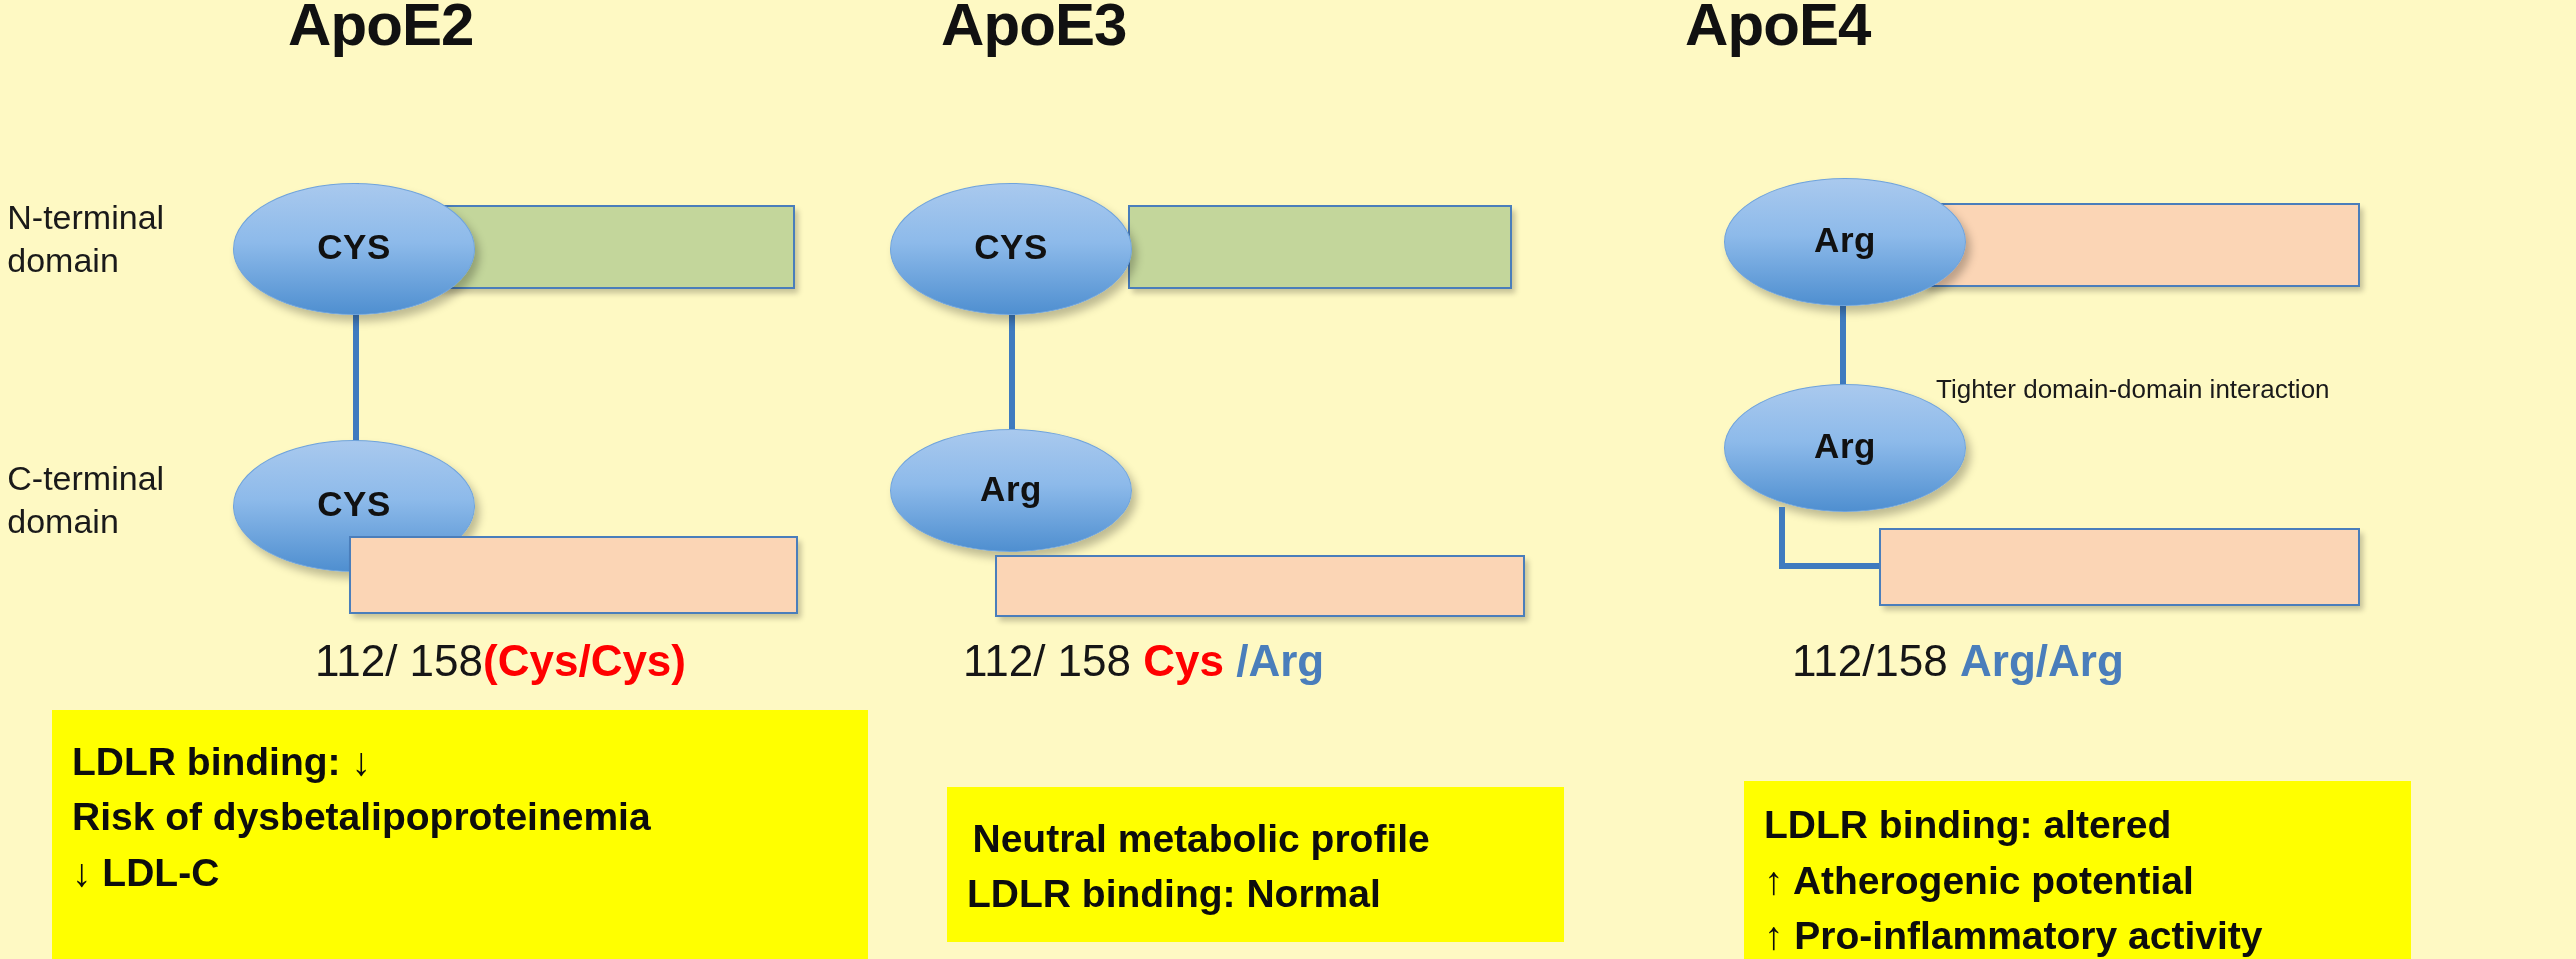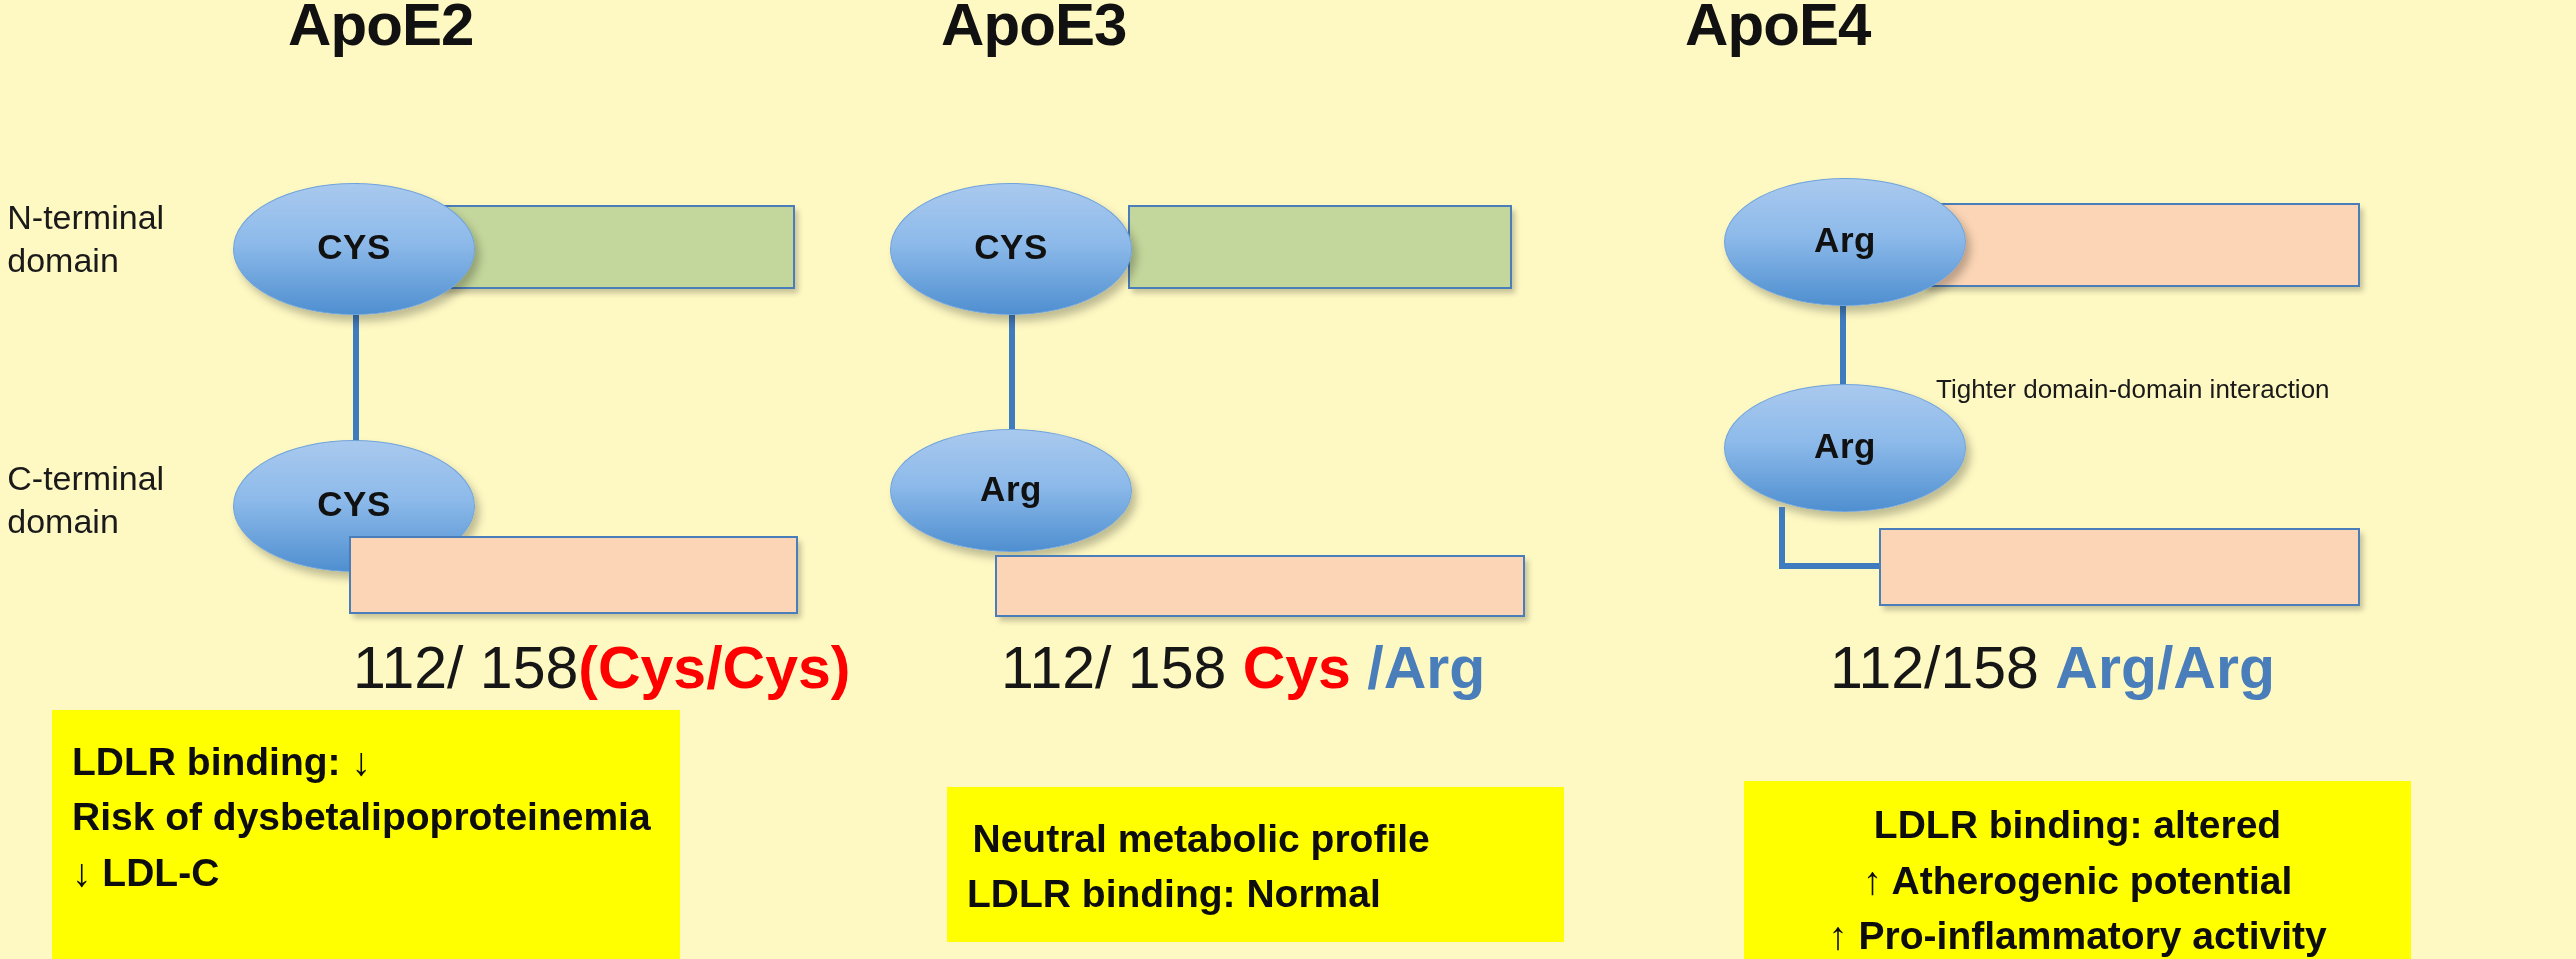--- a/index.html
+++ b/index.html
@@ -85,25 +85,24 @@
     font-family: "Liberation Sans", sans-serif;
     font-size: 26px;
     color: #1a1a1a;
     white-space: nowrap;
   }
 
   
   .genotype {
     position: absolute;
     font-family: "Liberation Sans", sans-serif;
-    font-size: 59px;
+    font-size: 44px;
     line-height: 1;
     white-space: nowrap;
     color: #161616;
-    margin-left: 38px;
   }
   .geno-num { color: #161616; font-weight: normal; }
   .geno-red { color: #FF0000; font-weight: bold; }
   .geno-blue { color: #4A7EBB; font-weight: bold; }
   .geno-paren { color: #FF0000; font-weight: bold; }
 
   
   .note {
     position: absolute;
     background: #FFFF00;
@@ -150,21 +149,21 @@
   <div class="node" style="left:233px; top:440px; width:242px; height:132px;">
     <span class="node-label">CYS</span>
   </div>
 
   <div class="bar bar-orange" style="left:349px; top:536px; width:449px; height:78px;"></div>
 
   <div class="genotype" style="left:315px; top:639px;">
     <span class="geno-num">112/ 158</span><span class="geno-paren">(</span><span class="geno-red">Cys</span><span class="geno-red">/</span><span class="geno-red">Cys</span><span class="geno-paren">)</span>
   </div>
 
-  <div class="note" style="left:52px; top:710px; width:628px; height:249px;">
+  <div class="note" style="left:52px; top:710px; width:816px; height:249px;">
     <div class="note-line">LDLR binding: ↓</div>
     <div class="note-line">Risk of dysbetalipoproteinemia</div>
     <div class="note-line">↓ LDL-C</div>
   </div>
 
   <div class="bar bar-green" style="left:1128px; top:205px; width:384px; height:84px;"></div>
   <div class="stem stem-v" style="left:1009px; top:183px; height:283px;"></div>
   <div class="node" style="left:890px; top:183px; width:242px; height:132px;">
     <span class="node-label">CYS</span>
   </div>
@@ -195,20 +194,20 @@
   <div class="stem stem-v" style="left:1779px; top:507px; height:62px;"></div>
   <div class="stem stem-h" style="left:1779px; top:563px; width:105px;"></div>
   <div class="bar bar-orange" style="left:1879px; top:528px; width:481px; height:78px;"></div>
 
   <div class="annotation" style="left:1936px; top:374px;">Tighter domain-domain interaction</div>
 
   <div class="genotype" style="left:1792px; top:639px;">
     <span class="geno-num">112/158</span><span style="color:transparent;">&nbsp;</span><span class="geno-blue">Arg</span><span class="geno-blue">/</span><span class="geno-blue">Arg</span>
   </div>
 
-  <div class="note" style="left:1744px; top:781px; width:667px; height:179px; padding-top:16.4px;text-align:center;">
+  <div class="note" style="left:1744px; top:781px; width:667px; height:179px; padding-top:16.4px;">
     <div class="note-line">LDLR binding: altered</div>
     <div class="note-line">↑ Atherogenic potential</div>
     <div class="note-line">↑ Pro-inflammatory activity</div>
   </div>
 
 </div>
 
 
 </body></html>

